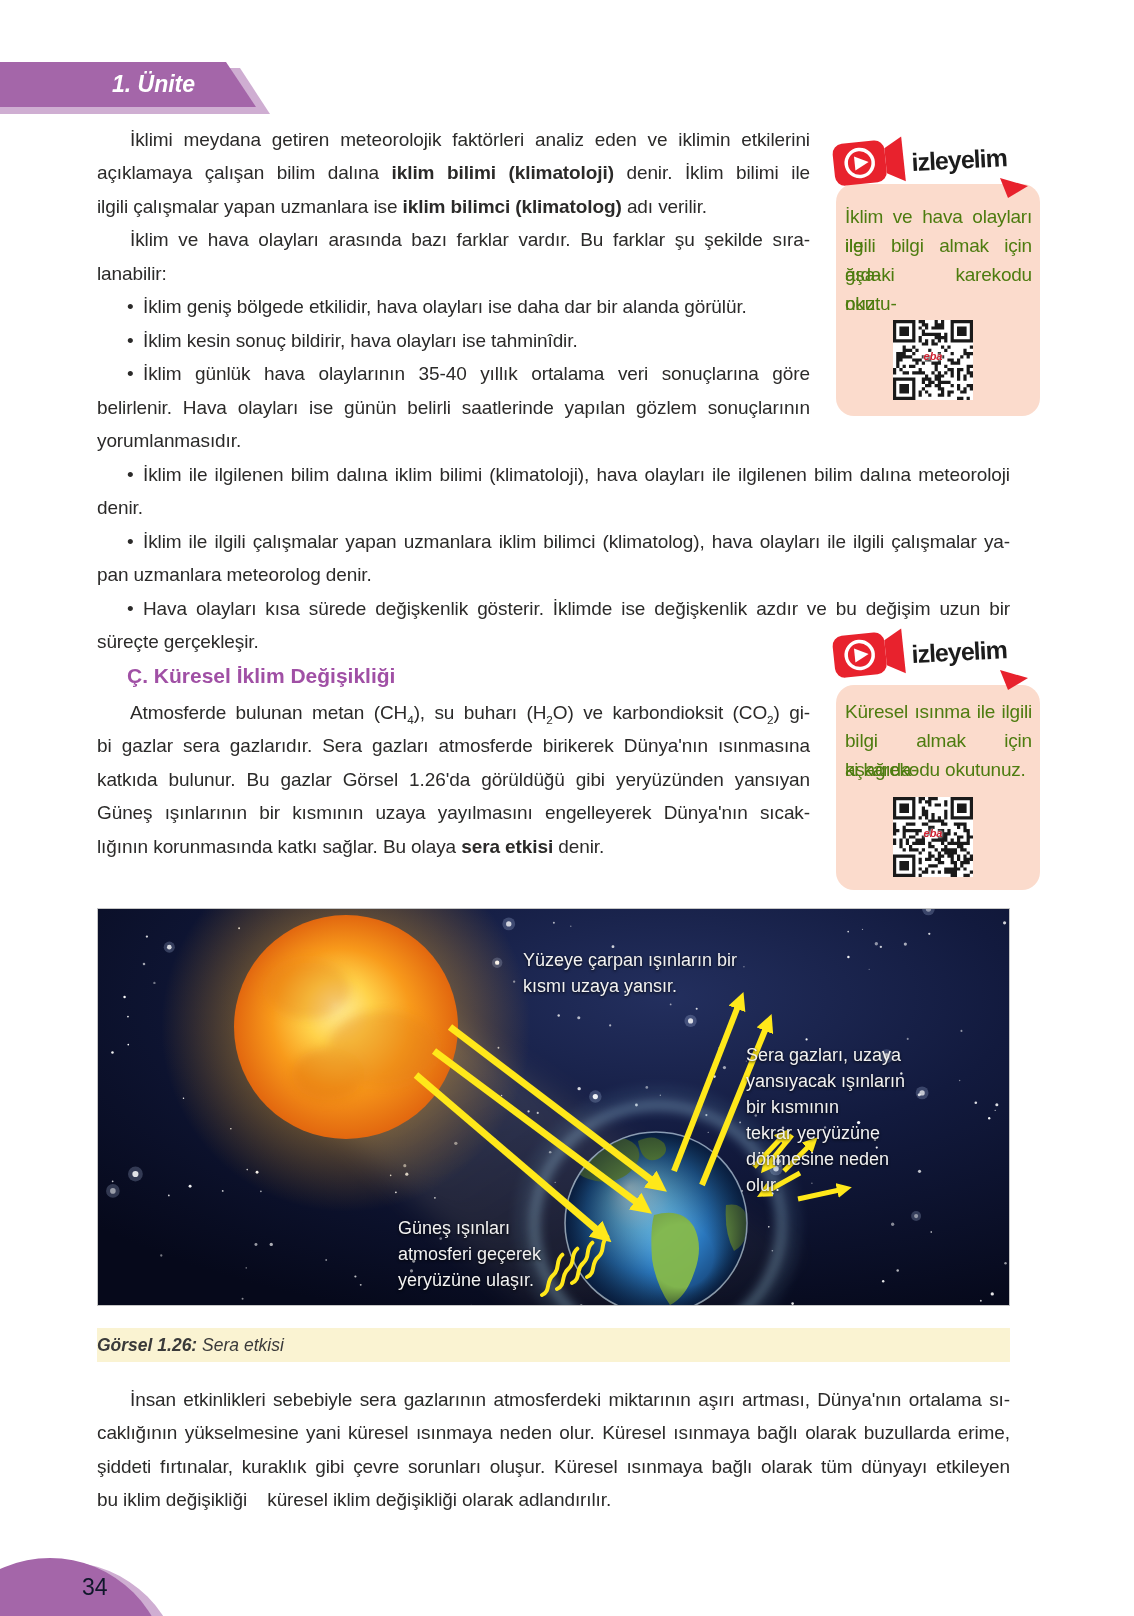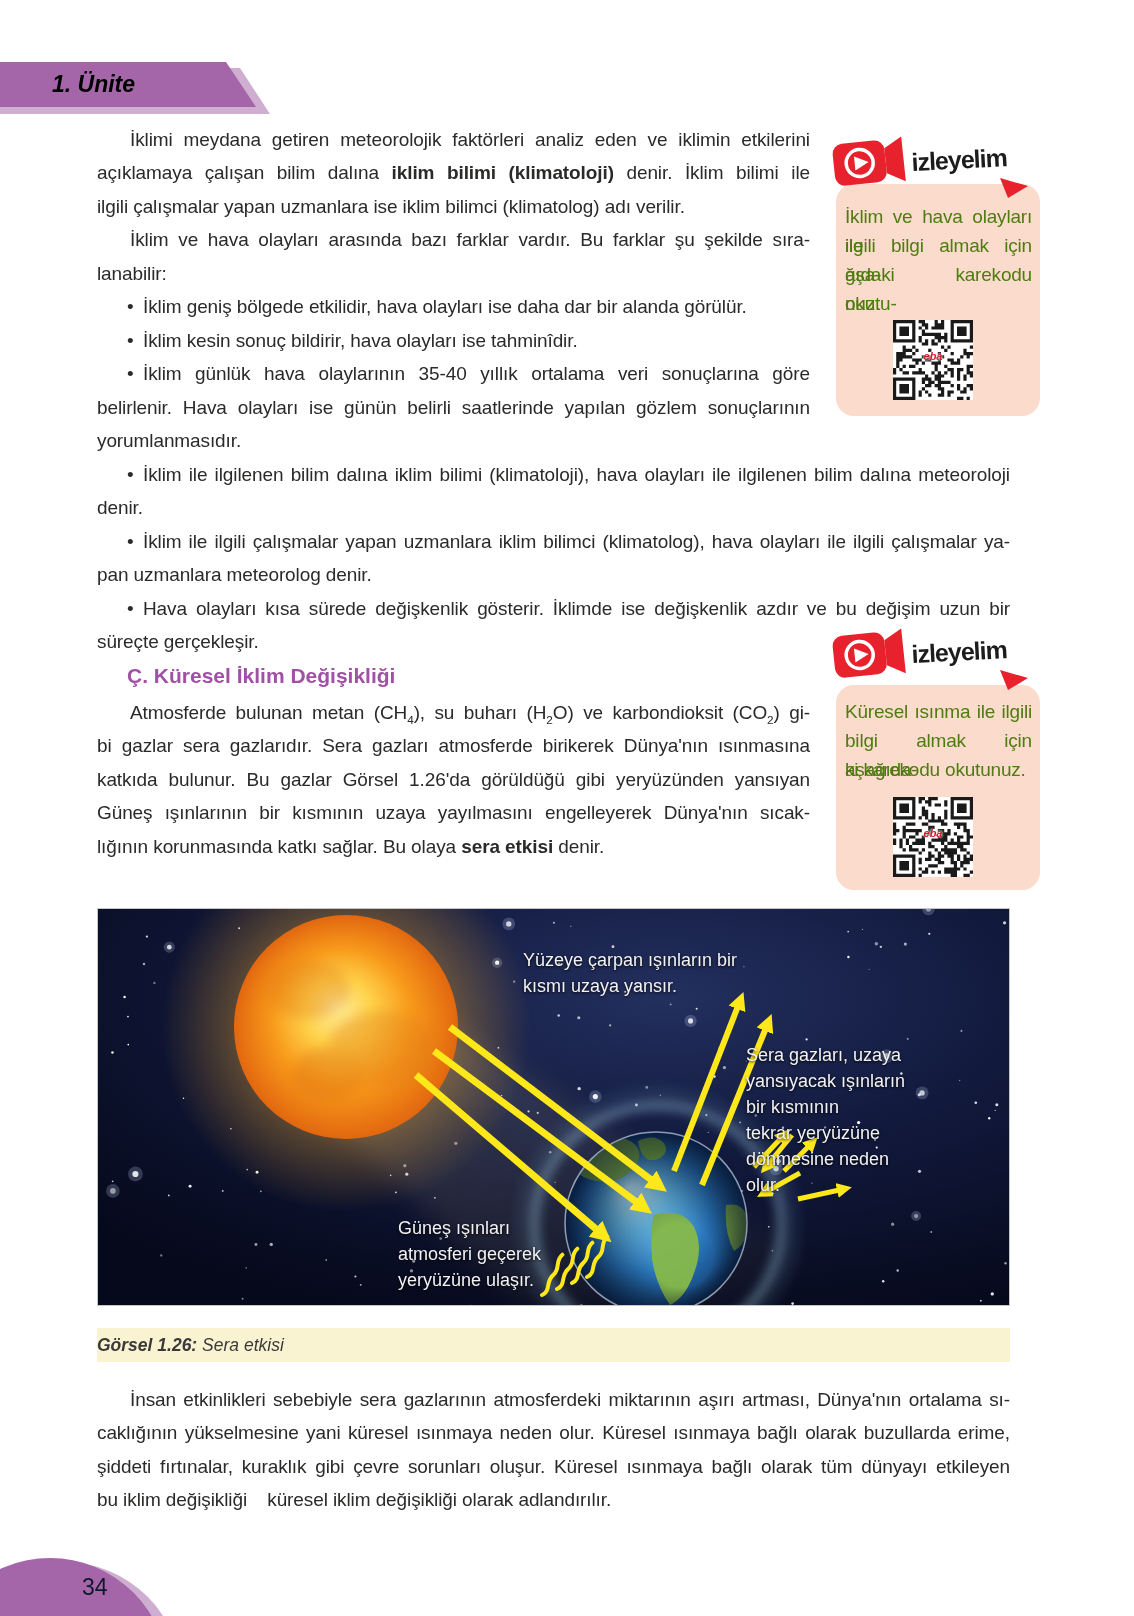--- a/index.html
+++ b/index.html
@@ -4,21 +4,21 @@
 <style>
   html,body{margin:0;padding:0;background:#ffffff;}
   .page{position:relative;width:1134px;height:1616px;background:#ffffff;overflow:hidden;
         font-family:"Liberation Sans", sans-serif;color:#2b2a29;}
 
   
   .ribbon-shadow{position:absolute;left:0;top:68px;width:270px;height:46px;background:#cfaed2;
     clip-path:polygon(0 0,240px 0,270px 46px,0 46px);}
   .ribbon-main{position:absolute;left:0;top:62px;width:256px;height:45px;background:#a466a9;
     clip-path:polygon(0 0,226px 0,256px 45px,0 45px);}
-  .ribbon-main span{display:block;padding-left:52px;line-height:45px;color:#000000;
+  .ribbon-main span{display:block;padding-left:112px;line-height:45px;color:#ffffff;
     font-style:italic;font-weight:bold;font-size:23px;}
 
   
   .ln{position:absolute;left:97px;width:713px;font-size:19px;line-height:24px;
       color:#2b2a29;text-align:justify;text-align-last:justify;letter-spacing:-0.1px;}
   .ln.wide{width:913px;}
   .ln.ind{padding-left:33px;width:680px;}
   .ln.wide.ind{width:880px;}
   .ln.bl{padding-left:30px;width:683px;}
   .ln.wide.bl{width:883px;}
@@ -60,21 +60,21 @@
 
 <div class="page">
 
   <div class="ribbon-shadow"></div>
   <div class="ribbon-main">
     <span>1. Ünite</span>
   </div>
 
   <div class="ln ind" style="top:128px">İklimi meydana getiren meteorolojik faktörleri analiz eden ve iklimin etkilerini</div>
   <div class="ln" style="top:161px"><span>açıklamaya çalışan bilim dalına </span><span style="font-weight: bold;">iklim bilimi (klimatoloji)</span><span> denir. İklim bilimi ile</span></div>
-  <div class="ln last" style="top:195px"><span>ilgili çalışmalar yapan uzmanlara ise </span><span style="font-weight: normal;">iklim bilimci (klimatolog)</span><span> adı verilir.</span></div>
+  <div class="ln last" style="top:195px"><span>ilgili çalışmalar yapan uzmanlara ise </span><span style="font-weight: bold;">iklim bilimci (klimatolog)</span><span> adı verilir.</span></div>
 
   <div class="ln ind" style="top:228px">İklim ve hava olayları arasında bazı farklar vardır. Bu farklar şu şekilde sıra-</div>
   <div class="ln last" style="top:262px">lanabilir:</div>
 
   <div class="ln bl last" style="top:295px">• İklim geniş bölgede etkilidir, hava olayları ise daha dar bir alanda görülür.</div>
   <div class="ln bl last" style="top:329px">• İklim kesin sonuç bildirir, hava olayları ise tahminîdir.</div>
   <div class="ln bl" style="top:362px">• İklim günlük hava olaylarının 35-40 yıllık ortalama veri sonuçlarına göre</div>
   <div class="ln" style="top:396px">belirlenir. Hava olayları ise günün belirli saatlerinde yapılan gözlem sonuçlarının</div>
   <div class="ln last" style="top:429px">yorumlanmasıdır.</div>
   <div class="ln wide bl" style="top:463px">• İklim ile ilgilenen bilim dalına iklim bilimi (klimatoloji), hava olayları ile ilgilenen bilim dalına meteoroloji</div>

